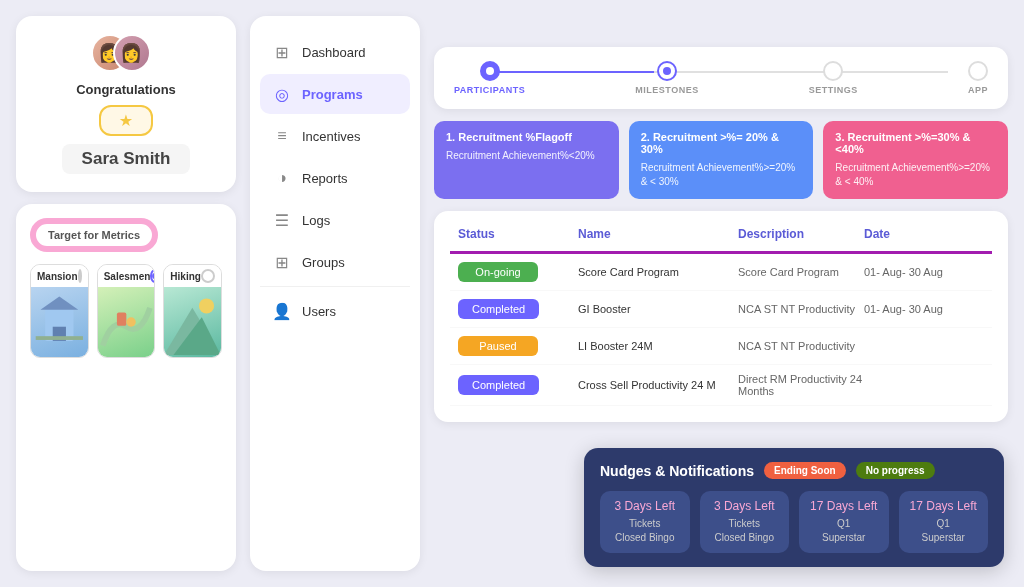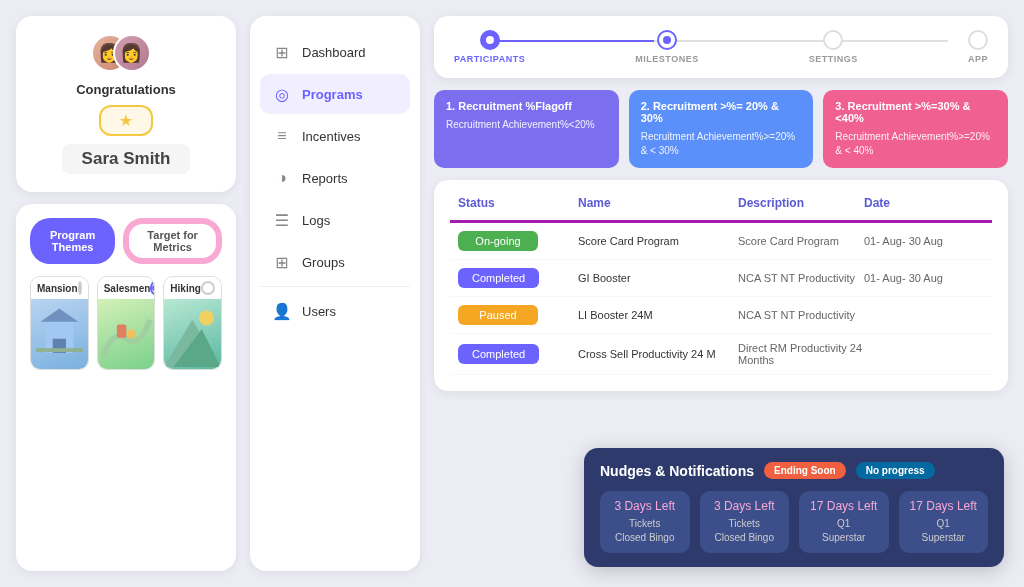--- a/index.html
+++ b/index.html
@@ -271,20 +271,21 @@
       flex-direction: column;
       gap: 12px;
     }
 
     
     .stepper-card {
       background: white;
       border-radius: 14px;
       padding: 14px 20px;
       box-shadow: 0 2px 10px rgba(0,0,0,0.07);
+      margin-top: 31px;
     }
 
     .stepper {
       display: flex;
       align-items: center;
       justify-content: space-between;
       position: relative;
     }
 
     .stepper-line {
@@ -478,21 +479,21 @@
 
     .nudges-badge {
       padding: 3px 10px;
       border-radius: 12px;
       font-size: 10px;
       font-weight: 700;
       color: white;
     }
 
     .badge-ending { background: #f06040; }
-    .badge-noprogress { background: #0369a1; }
+    .badge-noprogress { background: #4d7c0f; }
 
     .nudges-items {
       display: flex;
       gap: 10px;
     }
 
     .nudge-item {
       flex: 1;
       background: #3d4f8a;
       border-radius: 10px;
@@ -531,21 +532,20 @@
       </div>
       <span class="congrats-text">Congratulations</span>
       <div class="star-badge">
         <span class="star-icon">★</span>
       </div>
       <div class="user-name-badge">Sara Smith</div>
     </div>
 
     <div class="themes-section">
       <div class="themes-tabs">
-        <button class="theme-tab theme-tab-active">Program Themes</button>
         <button class="theme-tab theme-tab-inactive">Target for Metrics</button>
       </div>
       <div class="theme-cards">
 
         <div class="theme-card">
           <div class="theme-card-header">
             <span>Mansion</span>
             <div class="radio-circle"></div>
           </div>
           <div class="theme-image theme-image-mansion">

